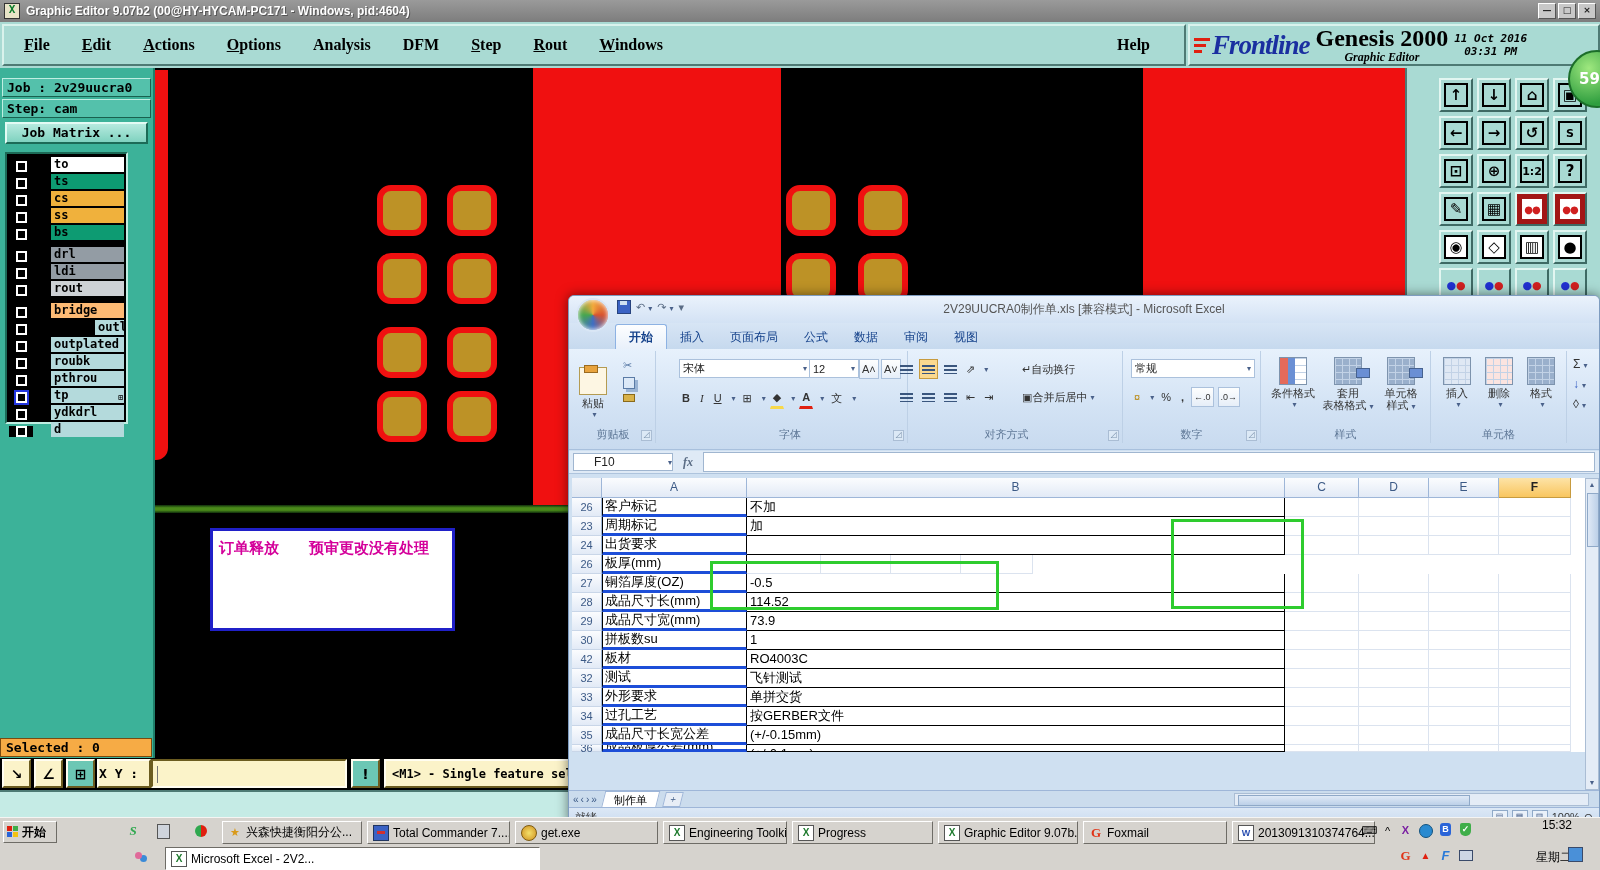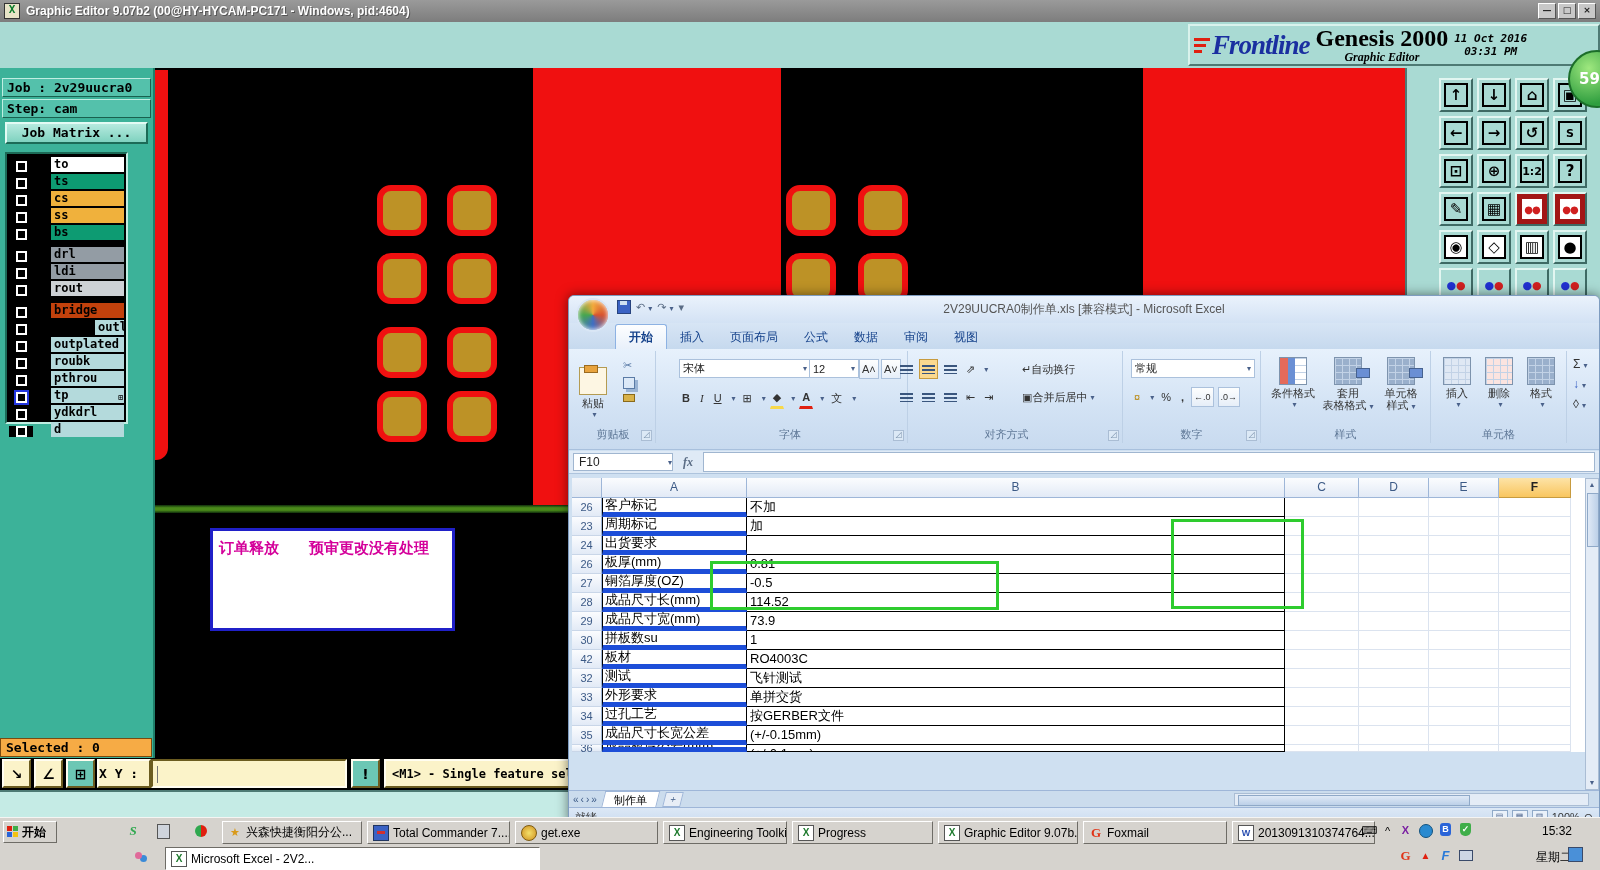--- a/index.html
+++ b/index.html
@@ -119,34 +119,34 @@
   .dd{font-size:8px;color:#4a618a;margin-left:3px;}
   .bars{width:13px;height:9px;background:repeating-linear-gradient(#3a567e 0 2px,transparent 2px 4px);}
   .clip-icon{width:22px;height:26px;background:#fdf6e3;border:1px solid #b49b52;position:relative;}
   .clip-icon:before{content:"";position:absolute;left:4px;top:-3px;width:12px;height:6px;background:#e8a33d;border:1px solid #9a6a20;}
   .grid-ic{width:22px;height:22px;background:
      linear-gradient(#fff,#fff) padding-box,#9ab0cc;border:1px solid #7d93ad;
      background-image:repeating-linear-gradient(#c2d2e6 0 1px,transparent 1px 7px),repeating-linear-gradient(90deg,#c2d2e6 0 1px,transparent 1px 7px);}
   .grid-ic.cf{background-color:#fff;background-image:linear-gradient(90deg,#e46a5a 0 8px,#6a8fd4 8px 15px,transparent 15px),repeating-linear-gradient(#c2d2e6 0 1px,transparent 1px 7px);}
   .brushdot:after{content:"";position:absolute;margin-left:8px;margin-top:10px;width:12px;height:8px;background:#6a8fd4;border:1px solid #46628f;}
   .xl-formula{position:absolute;left:0;top:155px;width:100%;height:22px;background:#dfeaf6;border-bottom:1px solid #aec4dd;display:flex;align-items:center;}
-  .namebox{width:100px;height:18px;background:#fff;border:1px solid #a0b6d0;margin-left:4px;font-size:12px;color:#222;display:flex;align-items:center;padding-left:5px;box-sizing:border-box;justify-content:space-between;}
+  .namebox{width:100px;height:18px;background:#fff;border:1px solid #a0b6d0;margin-left:4px;font-size:12px;color:#222;display:flex;align-items:center;padding-left:20px;box-sizing:border-box;justify-content:space-between;}
   .fx{font:italic bold 12px "Liberation Serif",serif;color:#5a6c85;margin:0 10px;}
   .fbar{flex:1;height:18px;background:#fff;border:1px solid #a0b6d0;margin-right:4px;}
 
   .xl-sheet{position:absolute;left:3px;top:182px;width:1015px;background:#fff;}
   .colhdr{display:flex;height:20px;}
   .ch{background:linear-gradient(#fbfcfe,#e2eaf6);border-right:1px solid #9eb6d8;border-bottom:1px solid #9eb6d8;box-sizing:border-box;
       font-size:12px;color:#3c5a86;text-align:center;line-height:19px;flex:none;}
   .ch.corner{width:30px;background:linear-gradient(#f2f5fa,#dfe7f2);}
   .ch.sel{background:linear-gradient(#fde3a7,#f9c65f);border-color:#c79b3f;color:#222;font-weight:bold;}
   .xrow{display:flex;height:19px;}
   .rh{width:30px;background:linear-gradient(#fbfcfe,#e2eaf6);border-right:1px solid #9eb6d8;border-bottom:1px solid #c9d6e8;box-sizing:border-box;
       font-size:11px;color:#3c5a86;text-align:center;flex:none;display:flex;align-items:center;justify-content:center;}
-  .ca{width:145px;border-left:1px solid #000;border-right:1px solid #000;border-bottom:5px solid #1d4ed8;box-sizing:border-box;
+  .ca{width:145px;border-left:1px solid #000;border-right:1px solid #000;border-bottom:3px solid #1d4ed8;box-sizing:border-box;
       font-size:13px;color:#000;padding:0 2px;flex:none;overflow:hidden;white-space:nowrap;display:flex;align-items:center;}
   .cb{width:538px;border-right:1px solid #000;border-bottom:1px solid #000;box-sizing:border-box;
       font-size:13px;color:#000;padding:0 3px;flex:none;overflow:hidden;white-space:pre-line;line-height:18px;}
   .cf0{border-right:1px solid #dbe3ef;border-bottom:1px solid #dbe3ef;box-sizing:border-box;flex:none;}
   .vsb{position:absolute;right:0;top:182px;width:14px;height:312px;background:#e4ecf6;border:1px solid #aabdd4;box-sizing:border-box;}
   .vsb .th{position:absolute;left:1px;top:14px;width:10px;height:52px;background:linear-gradient(90deg,#dfe9f6,#bcd0e8);border:1px solid #8fa9c8;}
   .vsb .ar{position:absolute;left:0;width:12px;height:12px;font-size:7px;color:#4a618a;text-align:center;line-height:12px;}
 
   .xl-tabbar{position:absolute;left:0;top:494px;width:100%;height:17px;background:#cbdced;border-top:1px solid #9eb6d8;display:flex;align-items:center;font-size:10px;color:#3c5a86;}
   .navs{padding:0 4px;letter-spacing:2px;}
@@ -196,20 +196,32 @@
     <div class="ge-titleicon">X</div>
     <div class="ge-title">Graphic Editor 9.07b2 (00@HY-HYCAM-PC171 - Windows, pid:4604)</div>
     <div class="ge-winbtns">
       <div class="ge-winbtn">—</div>
       <div class="ge-winbtn">□</div>
       <div class="ge-winbtn">×</div>
     </div>
   </div>
 
   <div class="abs ge-menurow"></div>
+  <div class="abs ge-menupanel" id="ge-menus">
+      <div class="ge-menu-item">File</div>
+      <div class="ge-menu-item">Edit</div>
+      <div class="ge-menu-item">Actions</div>
+      <div class="ge-menu-item">Options</div>
+      <div class="ge-menu-item nou">Analysis</div>
+      <div class="ge-menu-item nou">DFM</div>
+      <div class="ge-menu-item">Step</div>
+      <div class="ge-menu-item">Rout</div>
+      <div class="ge-menu-item">Windows</div>
+      <div class="ge-menu-item nou ge-help">Help</div>
+    </div>
   <div class="abs ge-brandpanel">
     <div class="fl-stripes">
         <i style="width:16px"></i>
         <i style="width:12px"></i>
         <i style="width:8px"></i>
       </div>
     <div class="fl-logo">Frontline</div>
     <div class="ge-product">
       <div class="ge-genesis">Genesis 2000</div>
       <div class="ge-subtitle">Graphic Editor</div>
@@ -278,21 +290,21 @@
           </div>
           <div class="lsw"></div>
           <div class="lname" style="background: rgb(205, 209, 213);">rout</div>
         </div>
         <div class="lgap"></div>
         <div class="lrow">
           <div class="lcb">
             <i></i>
           </div>
           <div class="lsw"></div>
-          <div class="lname" style="background: #c2410c;">bridge</div>
+          <div class="lname" style="background: #fdba74;">bridge</div>
         </div>
         <div class="lrow">
           <div class="lcb">
             <i></i>
           </div>
           <div class="lsw"></div>
           <div class="lname" style="background: rgb(180, 218, 220); margin-left: 44px;">outline</div>
         </div>
         <div class="lrow">
           <div class="lcb">
@@ -662,21 +674,20 @@
             <div class="ca">出货要求</div>
             <div class="cb"></div>
             <div class="cf0" style="width: 74px;"></div>
             <div class="cf0" style="width: 70px;"></div>
             <div class="cf0" style="width: 70px;"></div>
             <div class="cf0" style="width: 72px;"></div>
           </div>
           <div class="xrow">
             <div class="rh">26</div>
             <div class="ca">板厚(mm)</div>
-            <div class="cb">0.81</div>
             <div class="cf0" style="width: 74px;"></div>
             <div class="cf0" style="width: 70px;"></div>
             <div class="cf0" style="width: 70px;"></div>
             <div class="cf0" style="width: 72px;"></div>
           </div>
           <div class="xrow">
             <div class="rh">27</div>
             <div class="ca">铜箔厚度(OZ)</div>
             <div class="cb">-0.5</div>
             <div class="cf0" style="width: 74px;"></div>
@@ -863,21 +874,21 @@
       <div class="trico" style="left:18px;top:4px;color:#7a1fa2;font-weight:bold">X</div>
       <div class="trico" style="left:38px;top:5px">
           <span style="display:inline-block;width:12px;height:12px;border-radius:50%;background:#2a8ad0;border:1px solid #13527e"></span>
         </div>
       <div class="trico" style="left:58px;top:4px">
           <span style="display:inline-block;width:11px;height:13px;background:#2a64d8;border-radius:3px;color:#fff;font:bold 9px/13px 'Liberation Sans',sans-serif;text-align:center">B</span>
         </div>
       <div class="trico" style="left:78px;top:4px">
           <span style="display:inline-block;width:11px;height:13px;background:#3fae49;border-radius:2px 2px 5px 5px;color:#fff;font:bold 9px/13px 'Liberation Sans',sans-serif;text-align:center">✓</span>
         </div>
-      <div class="tclock" style="top:6px">15:32</div>
+      <div class="tclock" style="top:0">15:32</div>
       <div class="trico" style="left:18px;top:30px;color:#e03418;font:bold 13px 'Liberation Serif',serif">G</div>
       <div class="trico" style="left:38px;top:30px">
           <span style="color:#e02010;font-size:10px">▲</span>
         </div>
       <div class="trico" style="left:58px;top:30px;color:#2a7ad8;font:bold italic 13px 'Liberation Sans',sans-serif">F</div>
       <div class="trico" style="left:78px;top:30px">
           <span class="mon" style="display:inline-block;width:12px;height:9px"></span>
         </div>
       <div class="tclock" style="top:31px">星期二</div>
       <div class="trico" style="left:188px;top:29px">

